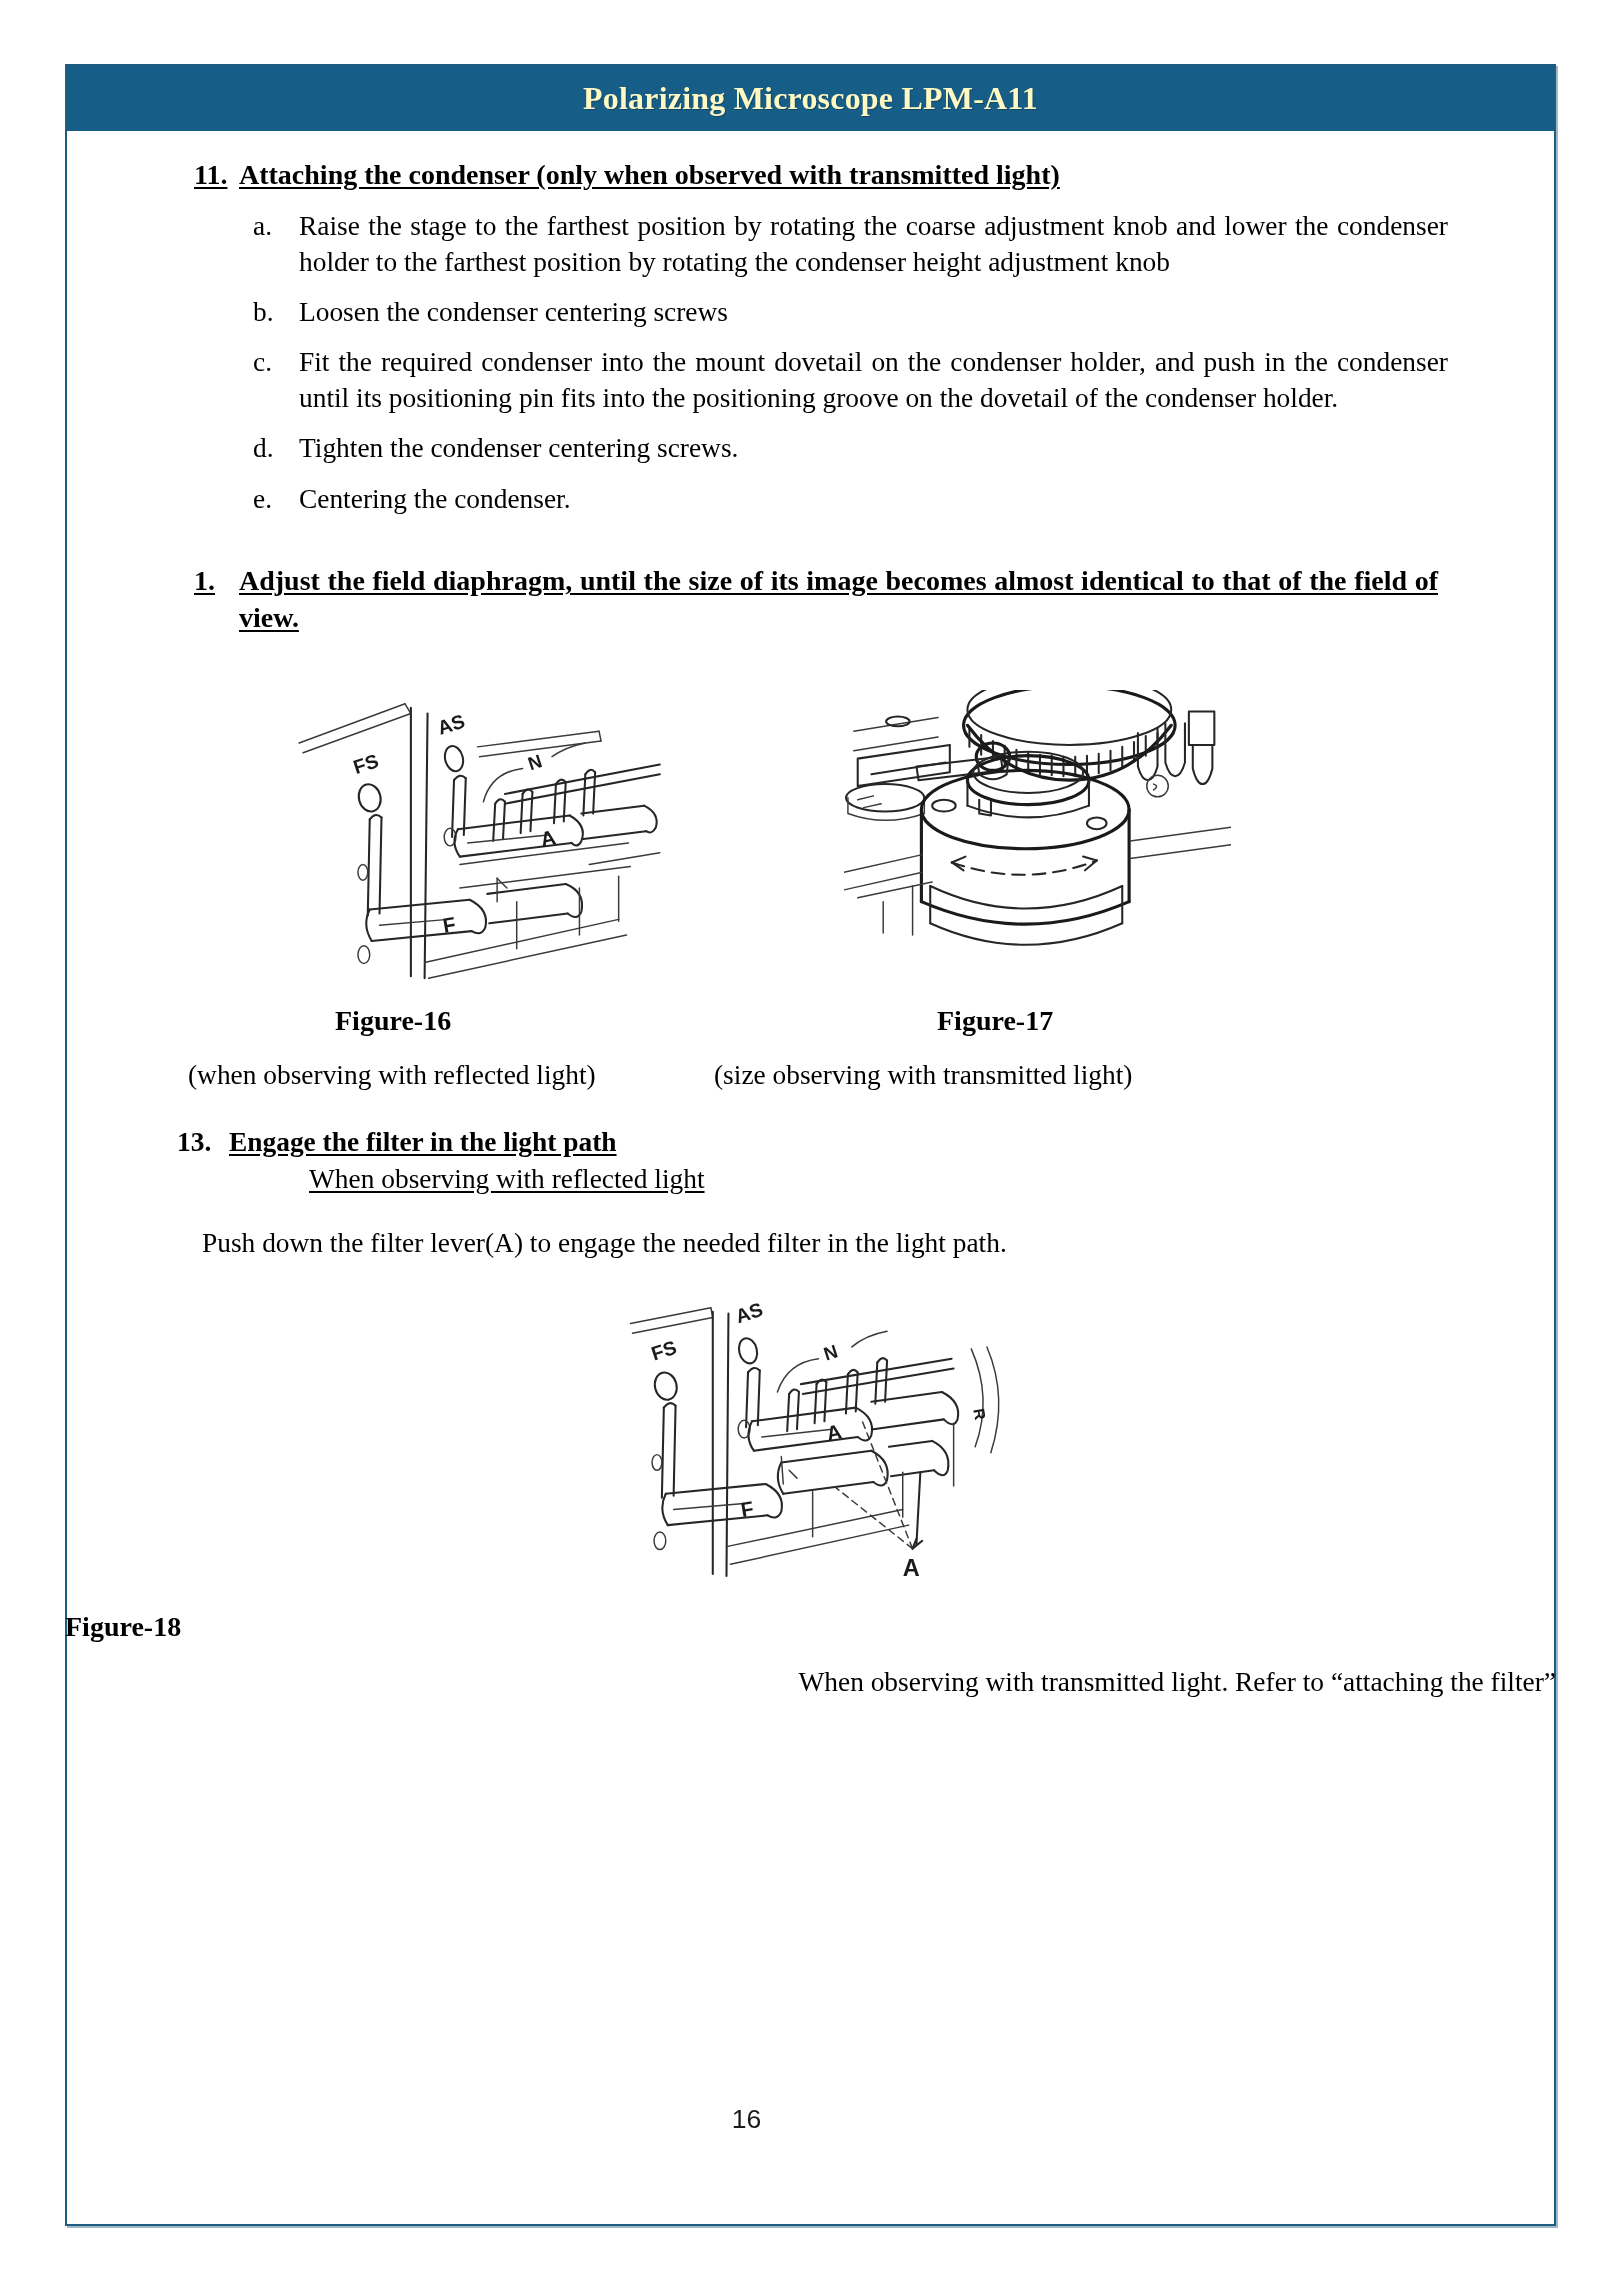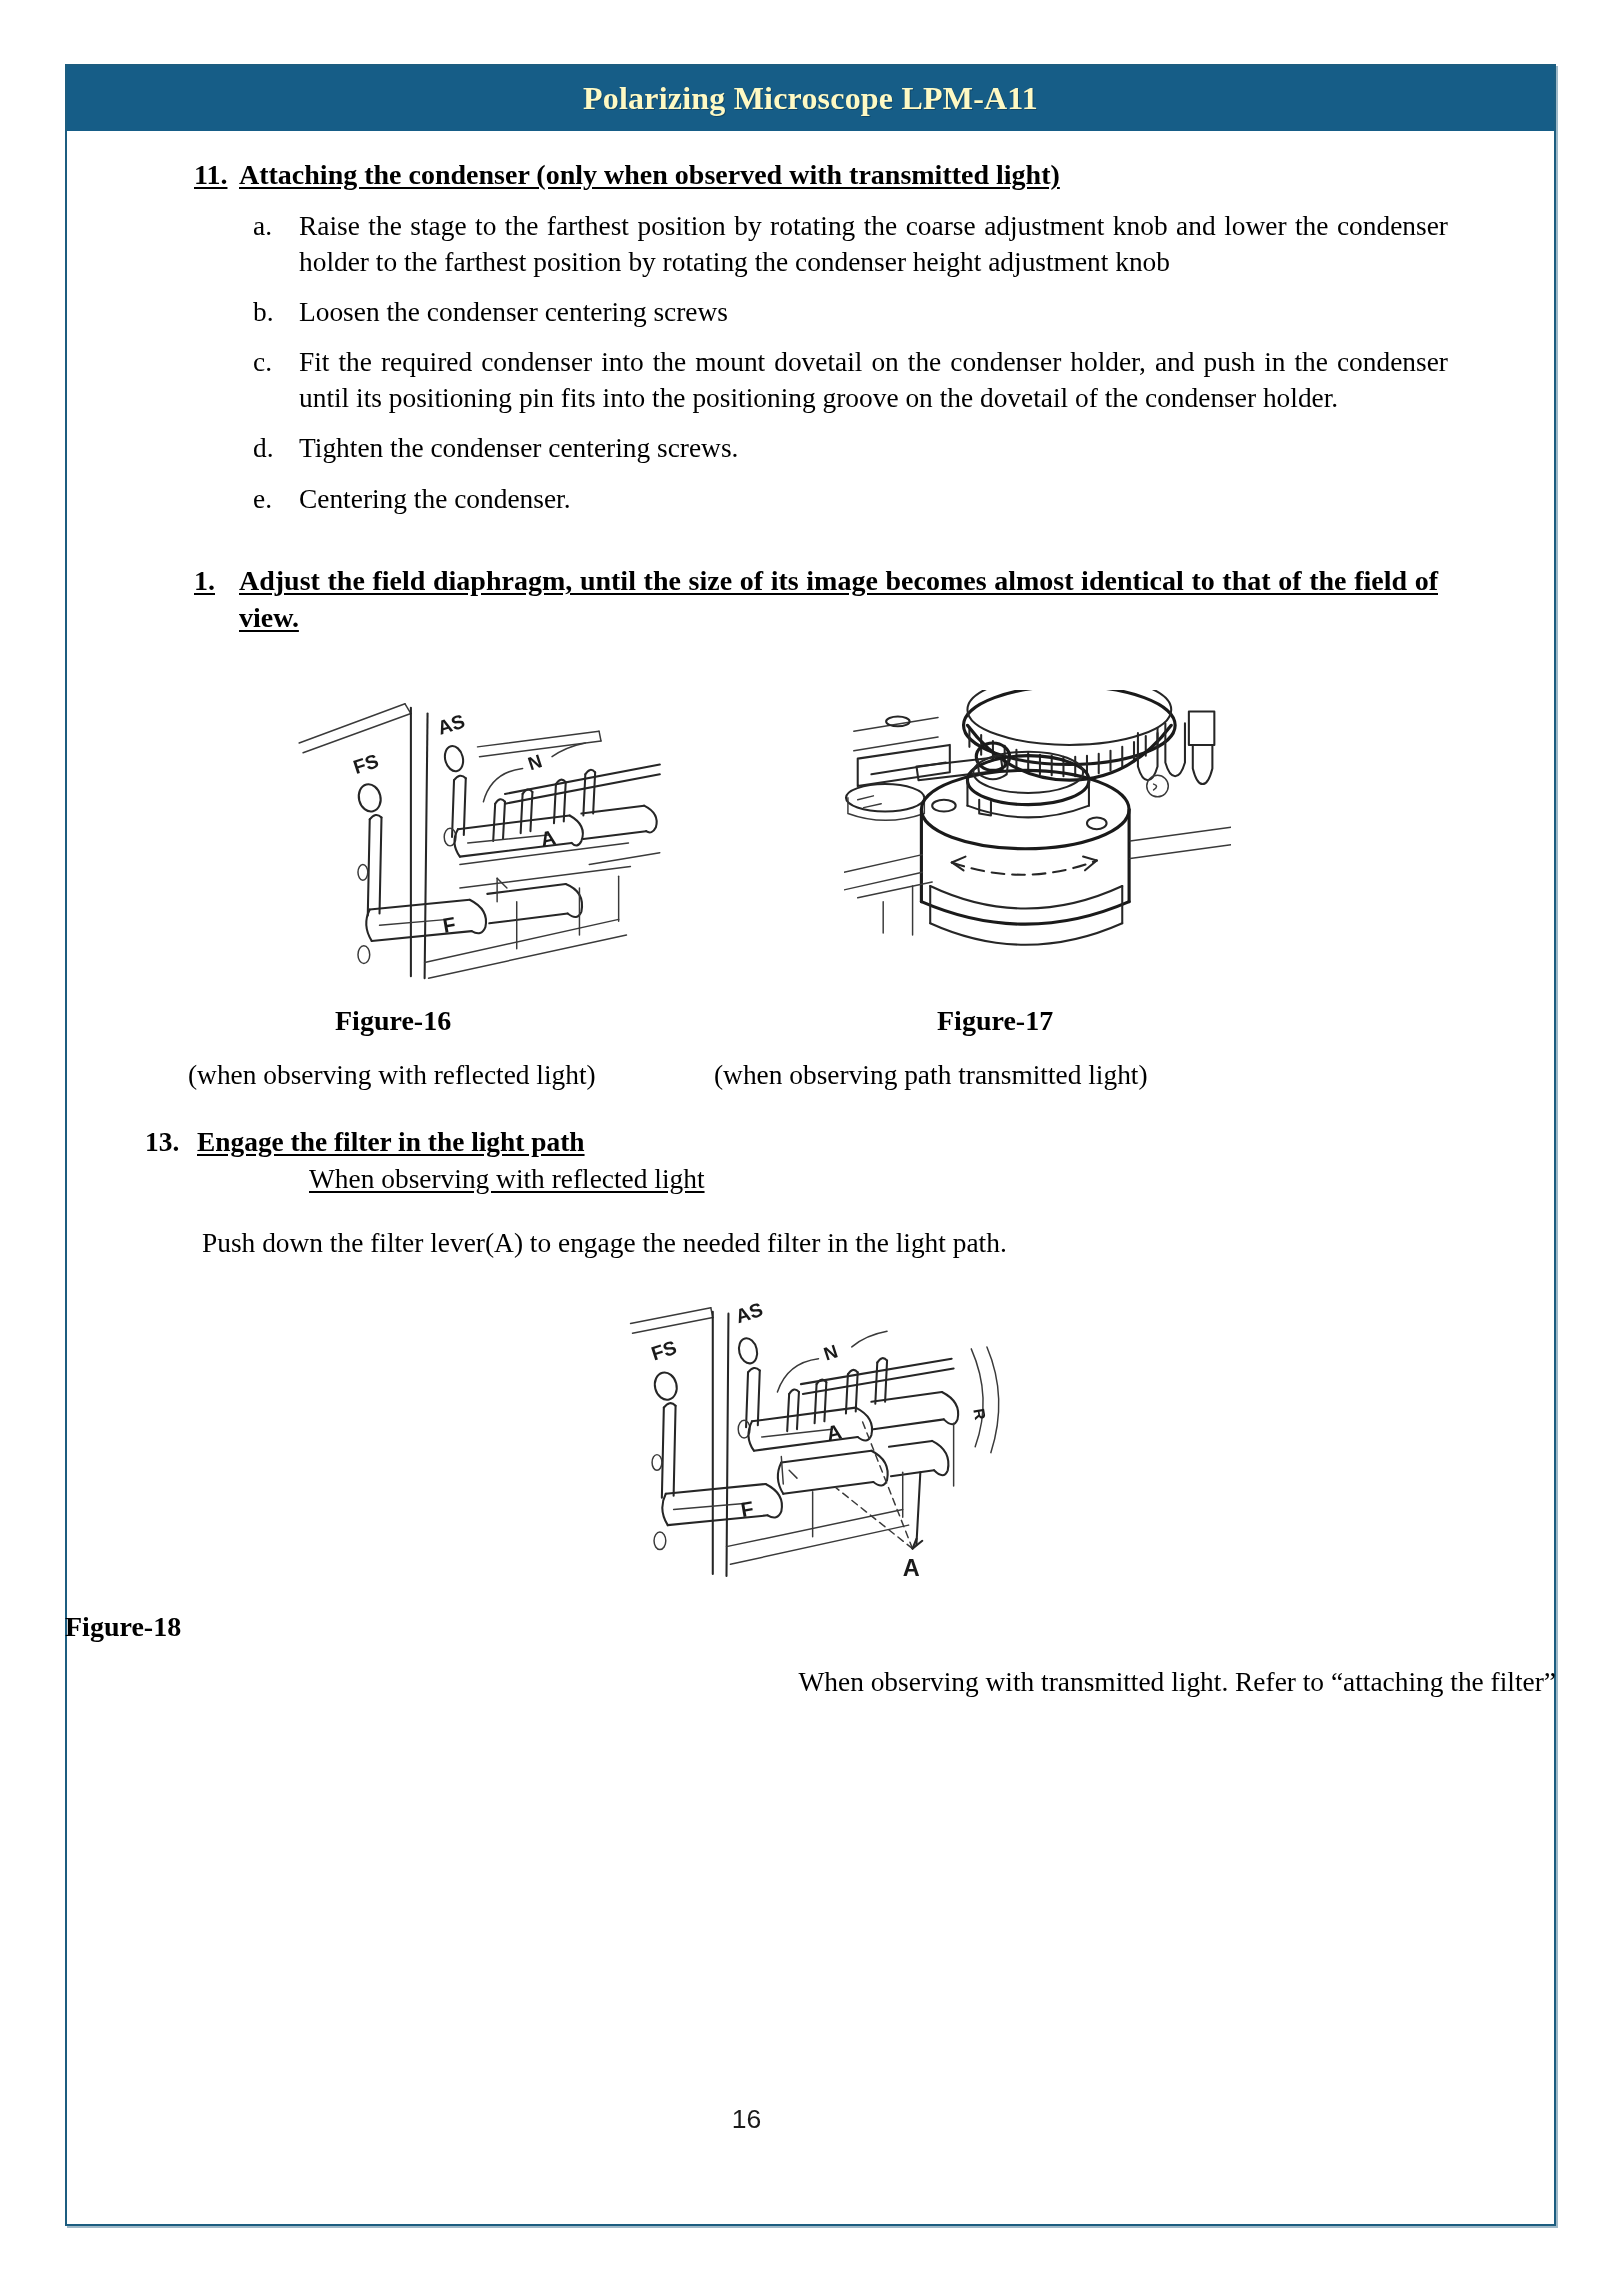--- a/index.html
+++ b/index.html
@@ -147,21 +147,21 @@
   #item13 {
     margin-top: 7.8px;
   }
   .item13-row {
     display: flex;
     font-size: 27.4px;
   }
   .item13-row .marker {
     flex: 0 0 auto;
     width: 52px;
-    margin-left: 80px;
+    margin-left: 112px;
     font-weight: bold;
     text-align: left;
   }
   .item13-row .body {
     font-weight: bold;
     text-decoration: underline;
     text-underline-offset: 2.9px;
   }
   #item13-sub {
     margin-left: 244px;
@@ -430,21 +430,21 @@
       </svg>
     </div>
   </div>
 
   <div id="fig-captions">
     <span class="fig-caption" id="fig16-caption">Figure-16</span>
     <span class="fig-caption" id="fig17-caption">Figure-17</span>
   </div>
   <div id="fig-subcaptions">
     <span class="fig-subcaption" id="fig16-subcaption">(when observing with reflected light)</span>
-    <span class="fig-subcaption" id="fig17-subcaption">(when observing path transmitted light)</span>
+    <span class="fig-subcaption" id="fig17-subcaption">(size observing with transmitted light)</span>
   </div>
 
   <div id="item13">
     <div class="item13-row">
       <span class="marker">13.</span>
       <span class="body">Engage the filter in the light path</span>
     </div>
     <div id="item13-sub">
       <span>When observing with reflected light</span>
     </div>

